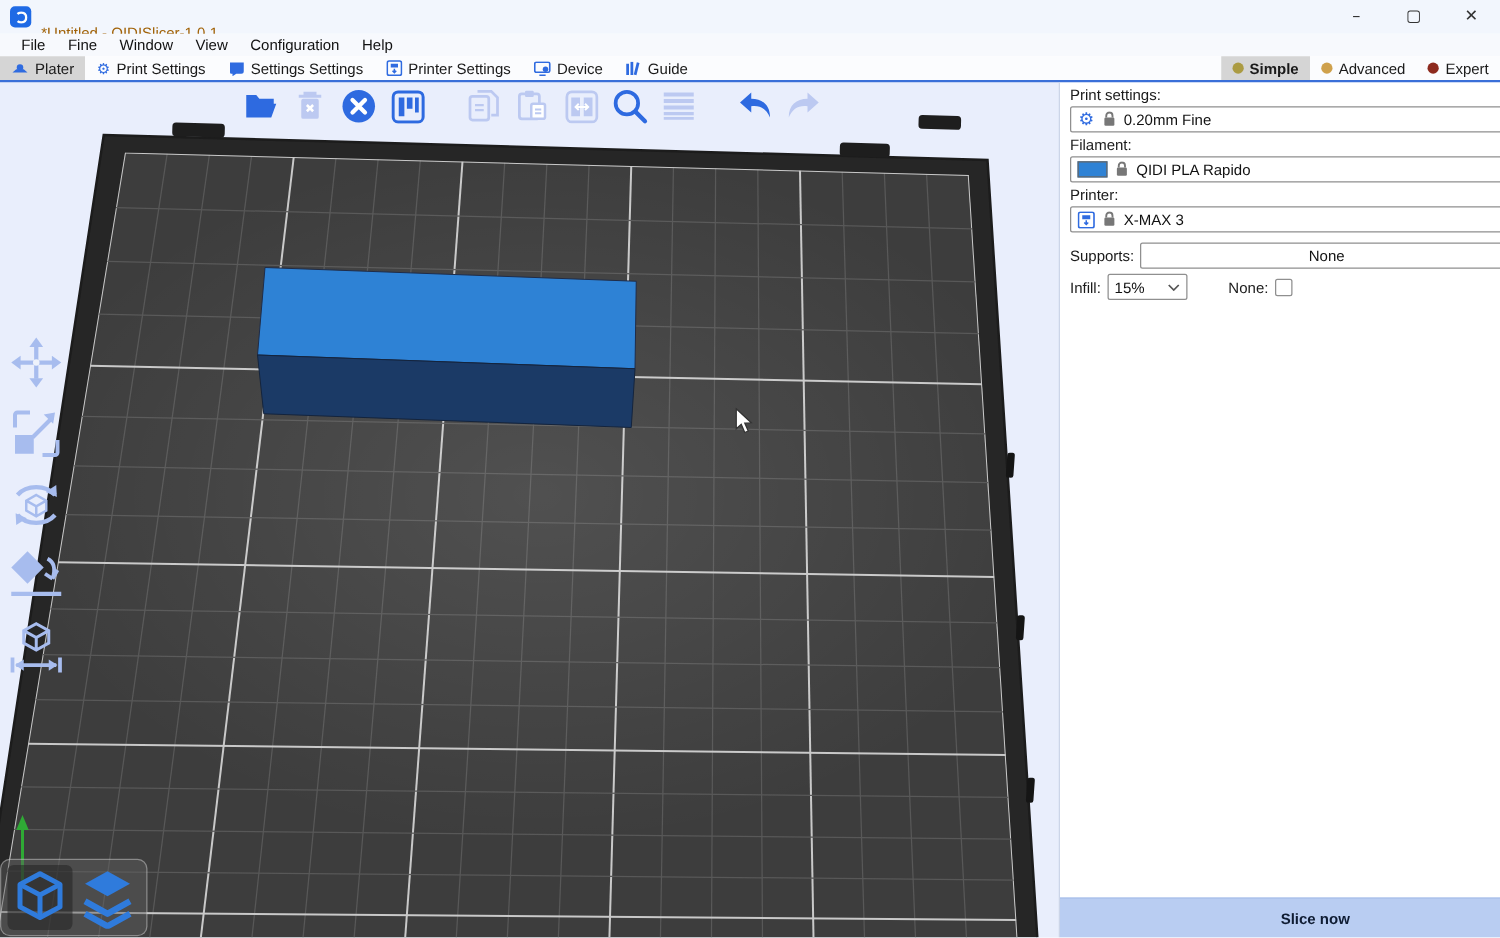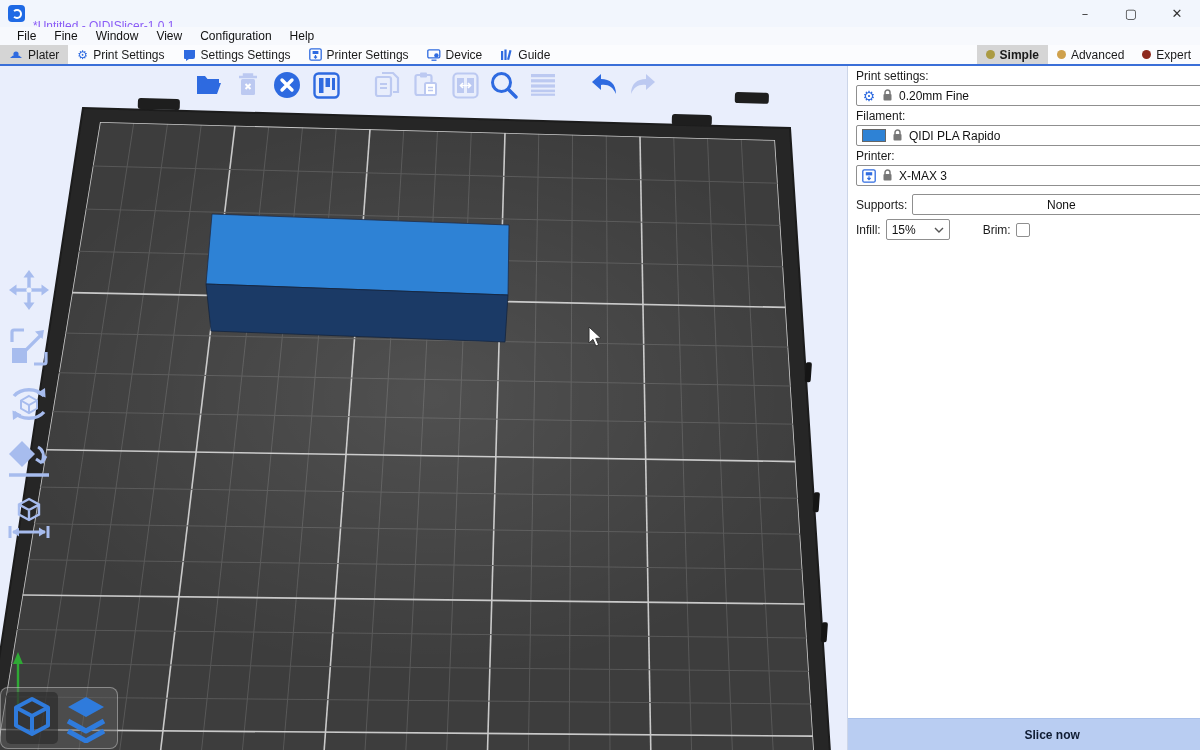--- a/index.html
+++ b/index.html
@@ -5,21 +5,21 @@
   * { margin:0; padding:0; box-sizing:border-box; }
   html,body { width:1200px; height:750px; overflow:hidden;
     font-family:"Liberation Sans", sans-serif; font-size:12px; color:#1a1a1a; }
   .app { width:1200px; height:750px; display:flex; flex-direction:column; background:#fff; }
 
   
   .titlebar { height:27px; background:#f2f6fd; display:flex; align-items:center; flex:0 0 auto; }
   .app-icon { width:17px; height:17px; margin:0 8px 0 8px; border-radius:4px; background:#1f6ae5;
     display:flex; align-items:center; justify-content:center; }
   .app-icon .swirl { width:10px; height:10px; border-radius:50%; border:2px solid #fff; border-left-color:transparent; }
-  .title-text { font-size:12px; color:#8b5cf6;margin-top:25px; }
+  .title-text { font-size:12px; color:#a16207;margin-top:25px; }
   .win-controls { margin-left:auto; display:flex; height:100%; }
   .win-btn { width:46px; height:100%; display:flex; align-items:center; justify-content:center;
     font-size:13px; color:#333; font-family:"DejaVu Sans", sans-serif; }
 
   
   .menubar { height:18px; background:#f7f9fd; display:flex; align-items:center; padding-left:8px; gap:0; flex:0 0 auto; }
   .menu-item { padding:0 9px; font-size:12px; color:#111; }
 
   
   .tabbar { height:21px; background:#fbfcfe; display:flex; align-items:stretch; border-bottom:2px solid #3a6fd8; flex:0 0 auto; }
@@ -483,20 +483,20 @@
       <div class="inline-row">
         <span>Infill:</span>
         <div class="combo infill-combo">
           <span class="val">15%</span>
           <span class="chev">
               <svg width="10" height="6" viewBox="0 0 10 6">
                 <polyline points="1,1 5,5 9,1" fill="none" stroke="#555" stroke-width="1.4"></polyline>
               </svg>
             </span>
         </div>
-        <span style="margin-left:28px">Brim:</span>
+        <span style="margin-left:28px">None:</span>
         <span class="checkbox"></span>
       </div>
 
       <div class="slice-btn">Slice now</div>
     </div>
   </div>
 </div>
 
 </body></html>

